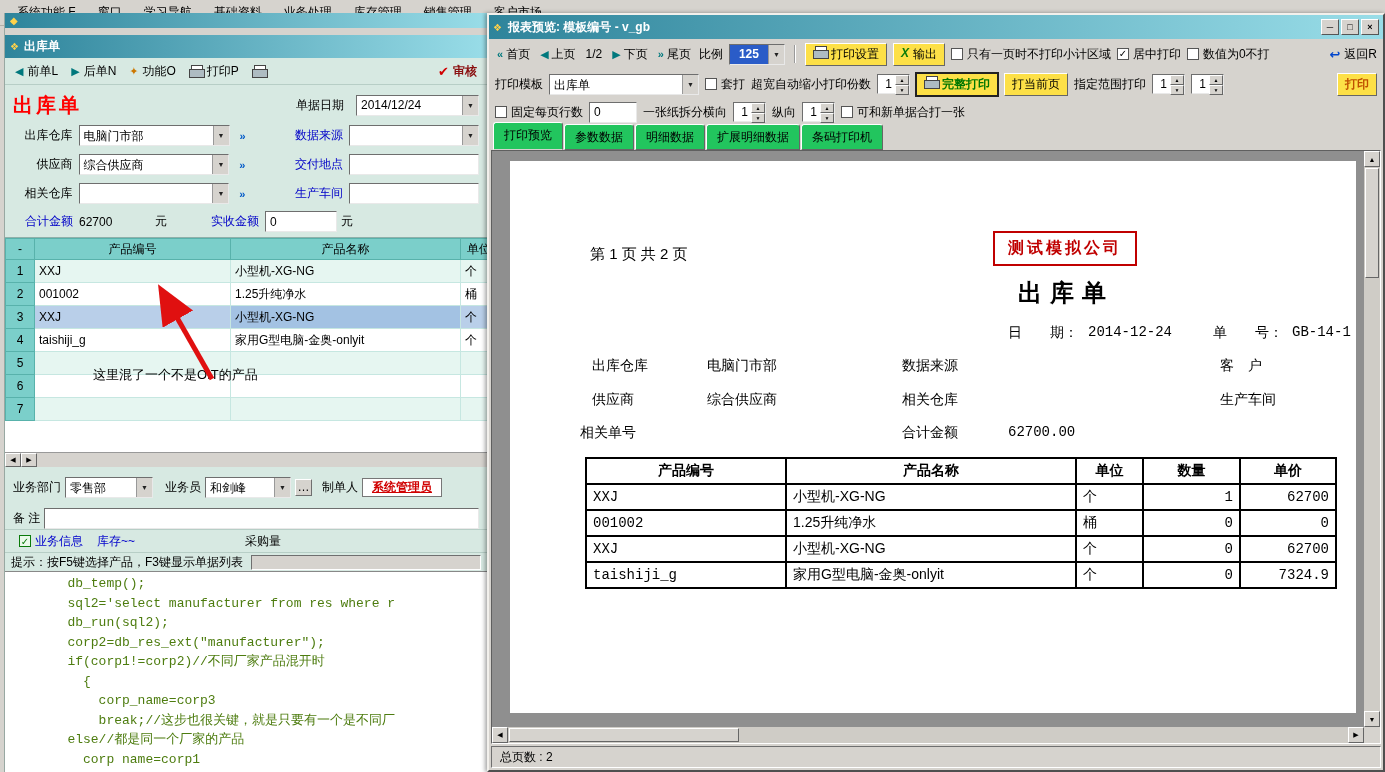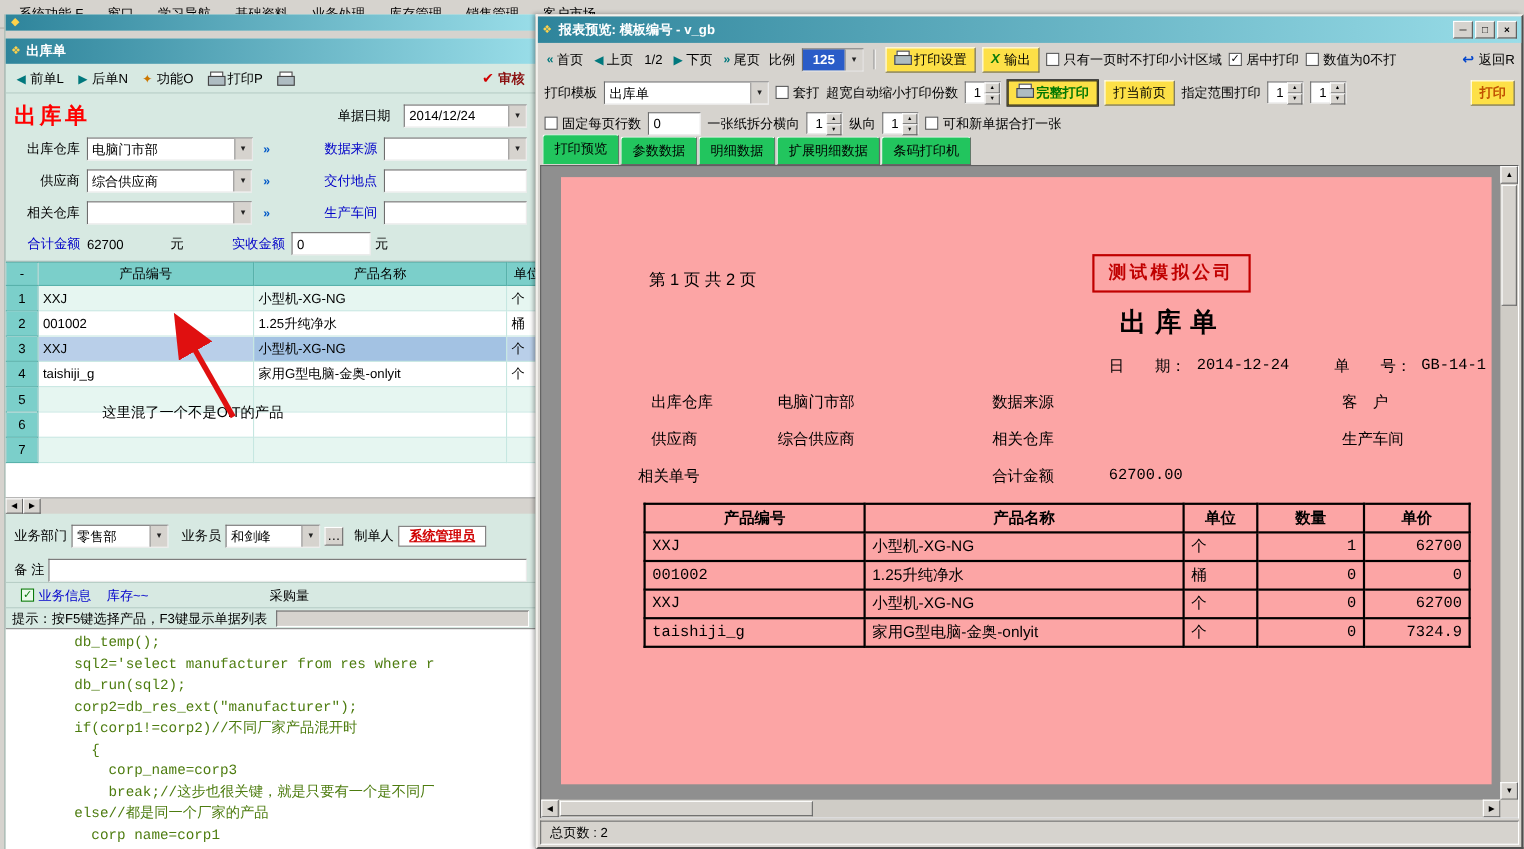--- a/index.html
+++ b/index.html
@@ -121,21 +121,21 @@
   .orangeb{color:#c05000;font-weight:bold;}
   .xicon{color:#0a7a0a;font-weight:bold;font-style:italic;}
   .primary{border:1px solid #222;box-shadow:0 0 0 1px #222;}
   .mlauto{margin-left:auto;}
   .rw-tabs{height:25px;display:flex;align-items:flex-end;padding:0 4px;}
   .tab{padding:4px 10px 3px;background:#22c55e;border:1px solid;border-color:#fff #666 #666 #fff;
        border-radius:3px 3px 0 0;margin-right:1px;}
   .tab.active{border-bottom-color:#d6d3ce;padding-bottom:5px;font-weight:normal;}
   .rw-preview{flex:1;position:relative;margin:0 2px;background:#8f8f8f;overflow:hidden;
               border:1px solid;border-color:#5f5f5f #fff #fff #5f5f5f;}
-  .page{position:absolute;left:18px;top:10px;width:846px;height:552px;background:#fca5a5;}
+  .page{position:absolute;left:18px;top:10px;width:846px;height:552px;background:#ffffff;}
   .pi{position:absolute;font-size:14px;white-space:nowrap;}
   .mono{font-family:"Liberation Mono","DejaVu Sans Mono",monospace;}
   .company-box{border:2px solid #c00000;color:#c00000;font-weight:bold;font-size:16px;
                letter-spacing:3px;padding:5px 13px;}
   .rpt-title{font-weight:bold;font-size:24px;letter-spacing:8px;}
   table.rpt{position:absolute;left:75px;top:296px;border-collapse:collapse;table-layout:fixed;font-size:14px;}
   .rpt th,.rpt td{border:2px solid #000;height:26px;padding:0 6px;overflow:hidden;white-space:nowrap;}
   .rpt th{font-weight:bold;text-align:center;}
   .rpt td.r{text-align:right;}
   .vscroll{position:absolute;right:0;top:0;bottom:16px;width:16px;background:#cfccC6;background:#cfccc6;
@@ -197,21 +197,21 @@
     <span class="tbtn audit">
       <span class="tico check-red">✔</span>
       <span>审核</span>
       </span>
   </div>
 
   <div class="lw-form">
     <div class="frow frow-title">
       <span class="red-title">出库单</span>
       <span class="flabel2 w118" style="width:auto;margin-left:auto;">单据日期</span>
-      <span class="combo" style="width:112px;margin-left:6px;">
+      <span class="combo" style="width:123px;margin-left:6px;">
         <span class="combo-val">2014/12/24</span>
         <span class="combo-btn">▼</span>
         </span>
     </div>
     <div class="frow">
       <span class="flabel">出库仓库</span>
       <span class="combo w152">
         <span class="combo-val">电脑门市部</span>
         <span class="combo-btn">▼</span>
         </span>

